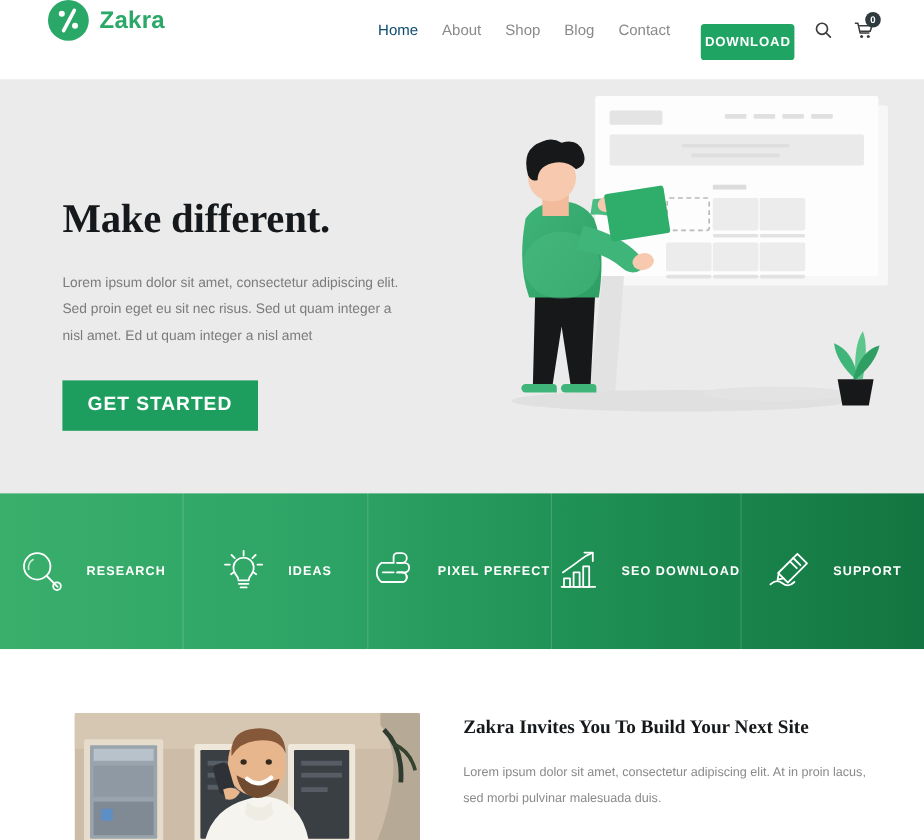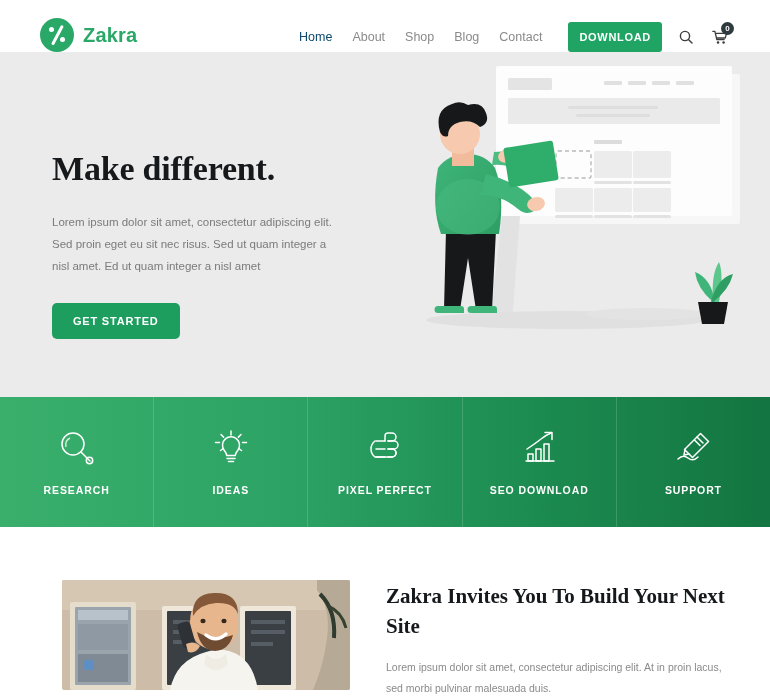--- a/index.html
+++ b/index.html
@@ -6,24 +6,24 @@
   html, body {
     width: 770px; height: 700px;
     overflow: hidden;
     background: #ffffff;
     font-family: "Liberation Sans", sans-serif;
   }
 
   
   .header {
     position: relative;
-    height: 52px;
+    height: 66px;
     background: #ffffff;
     display: flex;
-    align-items: flex-end;
+    align-items: flex-start;
     padding: 0 40px 0 40px;
   }
   .brand { display: flex; align-items: center; gap: 9px; }
   .brand-mark {
     width: 34px; height: 34px; border-radius: 50%;
     background: #2aa867;
     position: relative;
     flex: none;
   }
   .brand-mark .slash {
@@ -51,22 +51,23 @@
     padding: 0 10px; text-decoration: none;
     white-space: nowrap; cursor: pointer;
   }
   .nav-link.active { color: #0c4a6e; }
 
   .download-btn {
     margin-left: 16px;
     background: #1fa463; color: #ffffff;
     font-size: 11px; font-weight: 700; letter-spacing: 0.7px;
     border: none; border-radius: 3px;
-    padding: 9px 11px; cursor: pointer;
+    padding: 9px 3px; cursor: pointer;
     font-family: "Liberation Sans", sans-serif;
+    margin-top: 20px;
   }
   .icon-btn {
     margin-left: 14px; width: 20px; height: 22px;
     display: flex; align-items: center; justify-content: center;
     cursor: pointer; position: relative; background: none; border: none;
   }
   .cart-badge {
     position: absolute; top: -4px; right: -4px;
     width: 13px; height: 13px; border-radius: 50%;
     background: #2f3a3f; color: #fff;
@@ -91,34 +92,34 @@
   }
   .hero-para {
     margin-top: 22px;
     font-size: 11.5px; line-height: 1.88; color: #7b7b7b;
     max-width: 285px;
   }
   .get-started {
     margin-top: 26px;
     display: inline-block;
     background: #1d9e5f; color: #fff;
-    font-size: 11px; font-weight: 700; letter-spacing: 0.8px;
-    padding: 12px 21px; border: none; border-radius: 5px;
+    font-size: 16px; font-weight: 700; letter-spacing: 0.8px;
+    padding: 12px 21px; border: none; border-radius: 0;
     cursor: pointer; font-family: "Liberation Sans", sans-serif;
   }
   .hero-art { position: absolute; right: 14px; top: 0; width: 340px; height: 345px; }
 
   
   .features {
     display: flex; height: 130px;
     background: linear-gradient(90deg, #3aaf6c 0%, #2da465 35%, #1c8b50 70%, #137541 100%);
   }
   .feature {
     flex: 1 1 0;
-    display: flex; flex-direction: column;
+    display: flex; flex-direction: row;
     align-items: center; justify-content: center;
     gap: 16px;
     border-right: 1px solid rgba(255,255,255,0.16);
     cursor: pointer;
     position: relative;
   }
   .feature:last-child { border-right: none; }
   .feature-label {
     color: #ffffff; font-size: 10.5px; font-weight: 700;
     letter-spacing: 0.9px; white-space: nowrap;
@@ -130,21 +131,21 @@
     display: flex; padding: 53px 40px 0 62px; gap: 36px;
     background: #ffffff; height: 163px;
   }
   .invite-photo {
     width: 288px; height: 110px; flex: none;
     border-radius: 2px; overflow: hidden; position: relative;
   }
   .invite-body { flex: 1; padding-top: 2px; }
   .invite-title {
     font-family: "Liberation Serif", serif;
-    font-weight: 700; font-size: 21px; line-height: 1.42;
+    font-weight: 700; font-size: 16px; line-height: 1.42;
     color: #16191c;
   }
   .invite-para {
     margin-top: 15px;
     font-size: 10.5px; line-height: 2.05; color: #8a8a8a;
   }
 </style>
 </head>
 <body>
 

